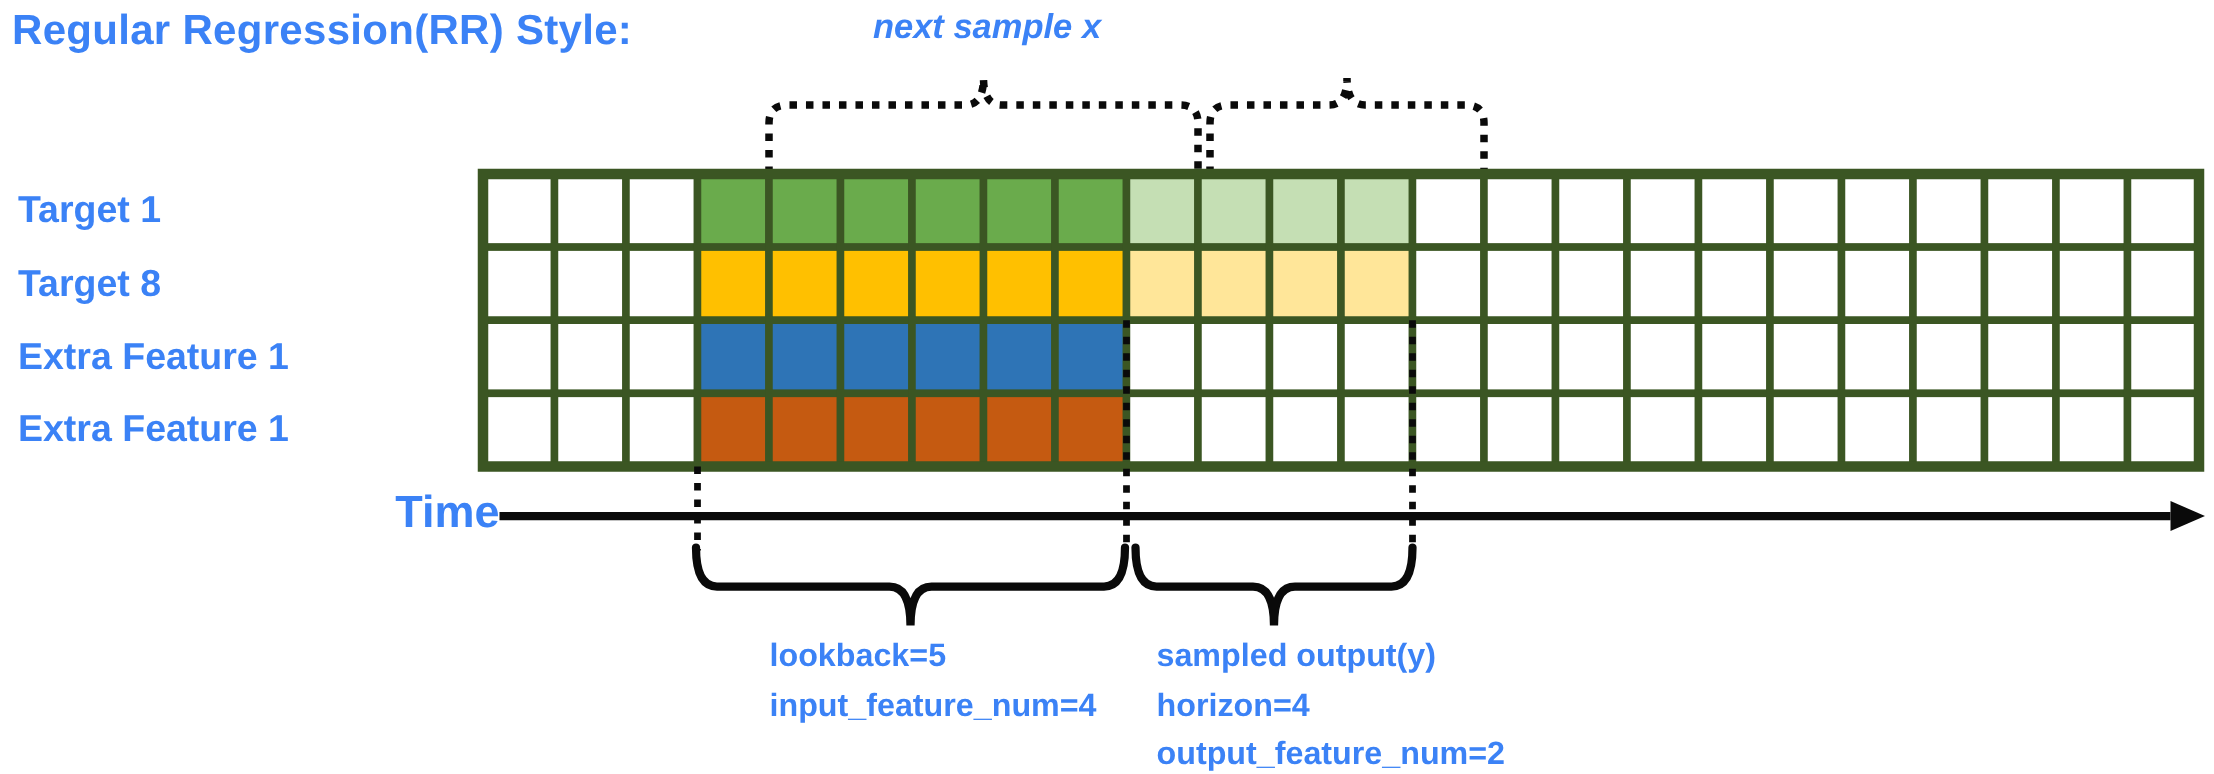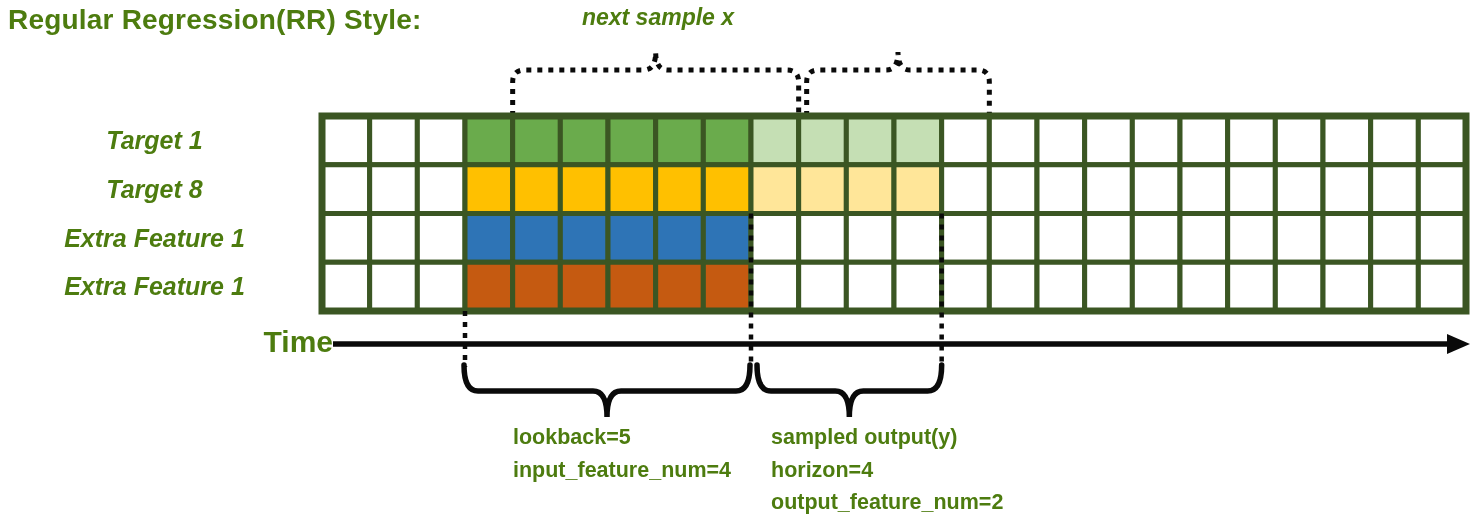--- a/index.html
+++ b/index.html
@@ -1,42 +1,41 @@
 <!DOCTYPE html>
 <html><head>
 <meta charset="utf-8">
 <style>
   html,body{margin:0;padding:0;background:#ffffff;}
   .canvas{
     position:relative;
     width:1476px;height:516px;
     background:#ffffff;
     font-family:"Liberation Sans", sans-serif;
-    color:#4d7c0f;
+    color:#3b82f6;
     overflow:hidden;
   }
   .abs{position:absolute;}
   .title{
     left:8px;top:4px;
     font-size:28px;font-weight:bold;letter-spacing:.2px;
   }
   .next-sample{
     top:4px;width:300px;text-align:center;
     font-size:23px;font-style:italic;font-weight:600;
     transform:translateX(-50%);
   }
   .next-x{left:658px;}
   .next-y{left:897px;}
   .row-labels{left:0;top:116px;width:315px;}
   .row-label{
-    position:absolute;right:6px;left:0;
+    position:absolute;right:6px;left:12px;
     height:48.75px;line-height:48.75px;
-    text-align:center;font-size:25px;font-weight:bold;
+    text-align:left;font-size:25px;font-weight:bold;
     white-space:nowrap;
-    font-style:italic;
   }
   .time-label{
     left:166px;top:325px;width:167px;text-align:right;
     font-size:30px;font-weight:bold;
   }
   .annot{
     top:421px;
     font-size:21.5px;font-weight:600;line-height:32.5px;
     white-space:nowrap;
   }

